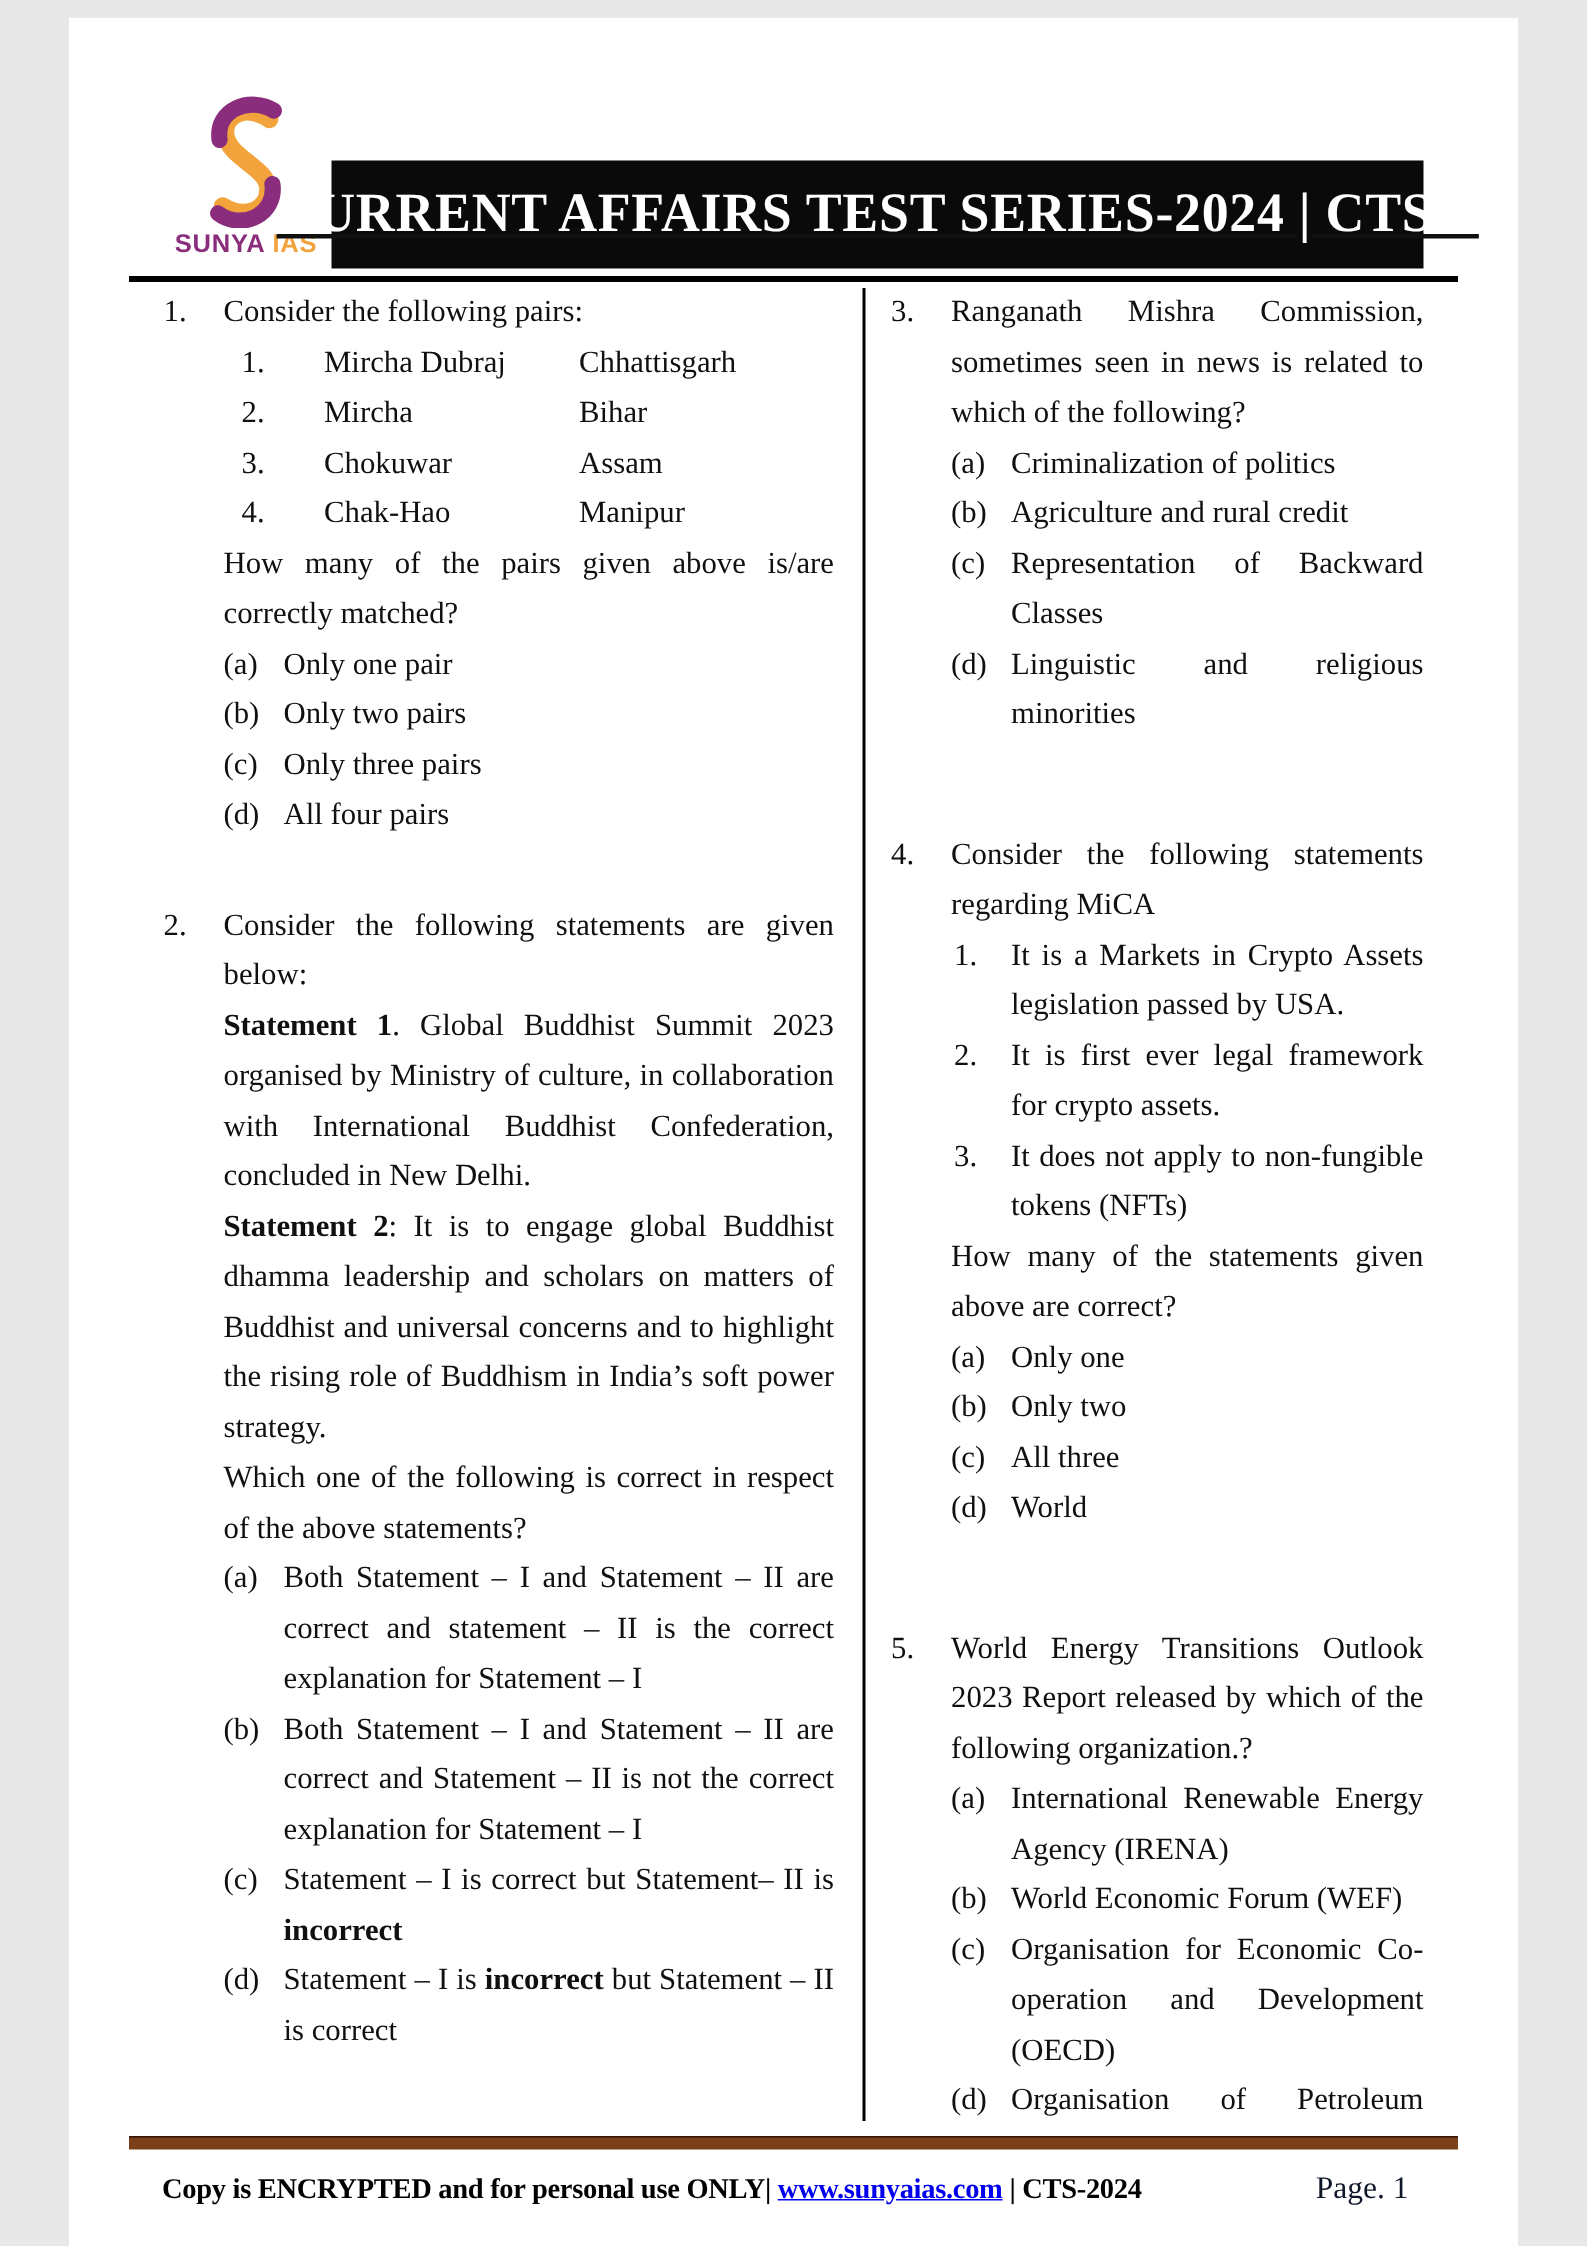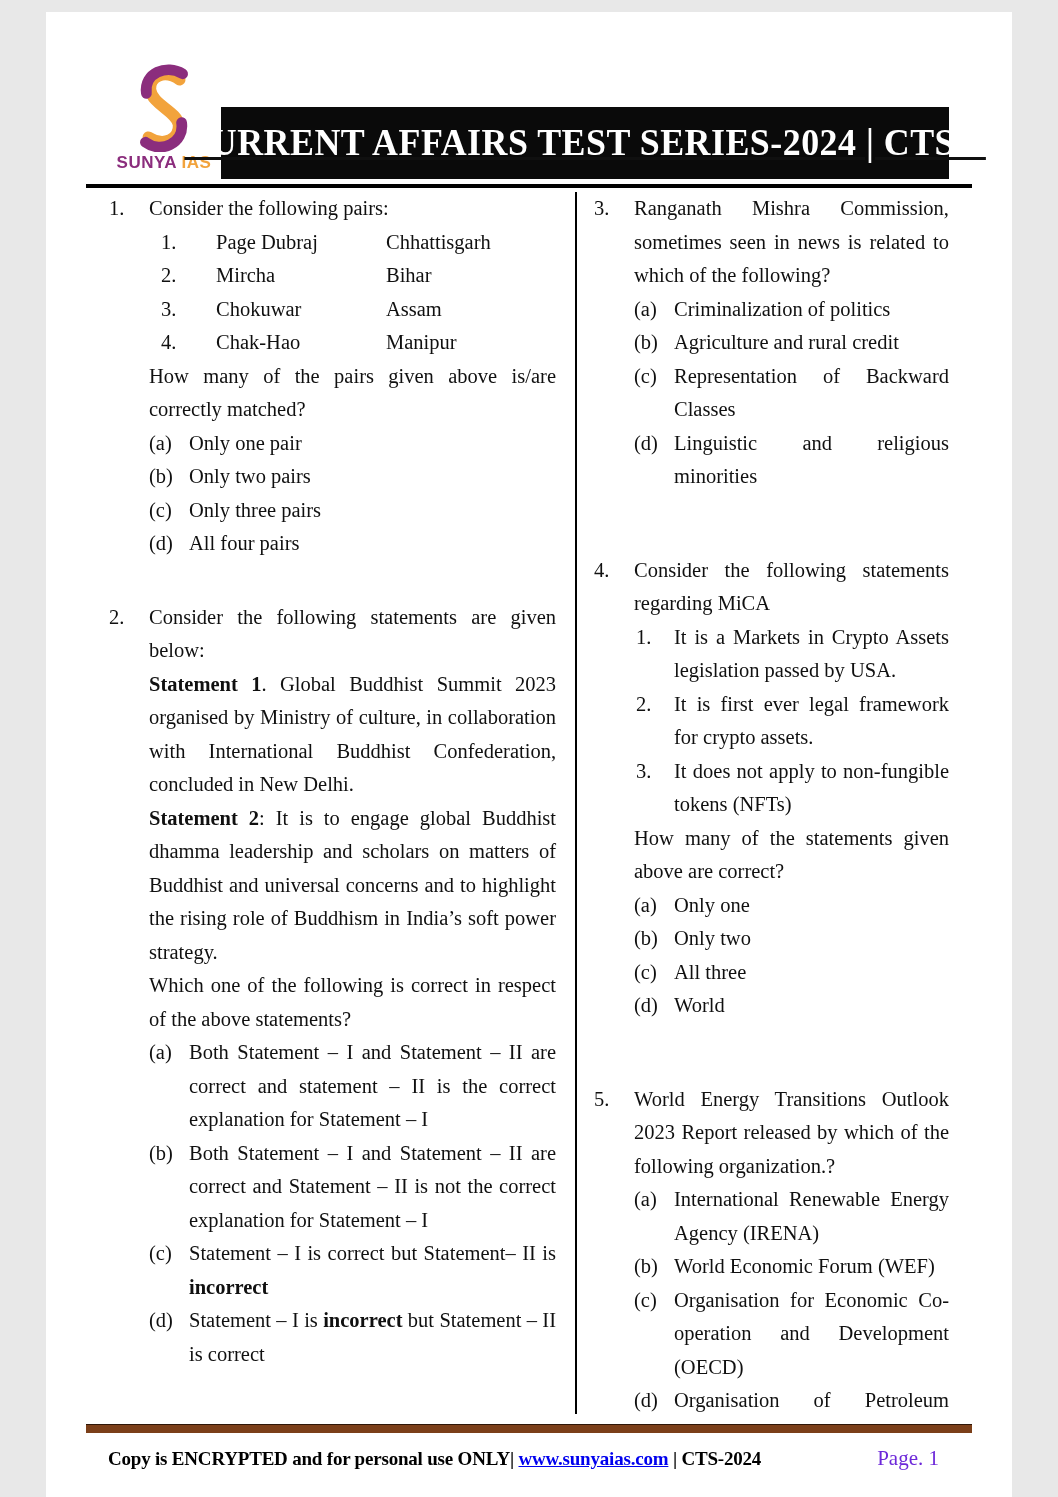--- a/index.html
+++ b/index.html
@@ -68,21 +68,21 @@
     position:absolute; left:40px; right:40px; top:1412px; height:8px;
     background:#7B3F19; border-top:1px solid #2E1608;
   }
   .footer-row {
     position:absolute; left:62px; right:73px; top:1424px;
     display:flex; justify-content:space-between; align-items:baseline;
     font-family:Liberation Serif, serif;
   }
   .footer-note { font-weight:bold; font-size:19px; letter-spacing:-0.2px; color:#000; }
   .footer-note a { color:#0000EE; text-decoration:underline; }
-  .footer-page { font-size:21px; color:#6d28d9; margin-top:6px; }
+  .footer-page { font-size:21px; color:#0f172a; margin-top:6px; }
 </style>
 </head>
 <body>
 
 <div class="page">
 
   <div class="header">
     <div class="logo">
       <svg width="60" height="88" viewBox="0 0 60 90">
         <path d="M 46,16 C 30,5 15,13 16,26 C 18,42 43,48 45,62 C 46,77 30,85 14,75" fill="none" stroke-width="12" stroke-linecap="round" stroke="#F2A33C"></path>
@@ -103,21 +103,21 @@
   <div class="columns">
 
     <div class="col-left">
 
       <div class="q">
         <div class="qnum">1.</div>
         <div class="qbody">
           <p>Consider the following pairs:</p>
           <div class="prow">
             <div class="pcell-num">1.</div>
-            <div class="pcell-a">Page Dubraj</div>
+            <div class="pcell-a">Mircha Dubraj</div>
             <div class="pcell-b">Chhattisgarh</div>
           </div>
           <div class="prow">
             <div class="pcell-num">2.</div>
             <div class="pcell-a">Mircha</div>
             <div class="pcell-b">Bihar</div>
           </div>
           <div class="prow">
             <div class="pcell-num">3.</div>
             <div class="pcell-a">Chokuwar</div>

